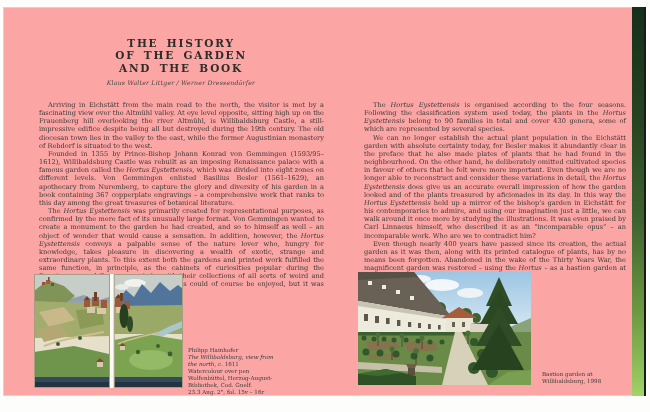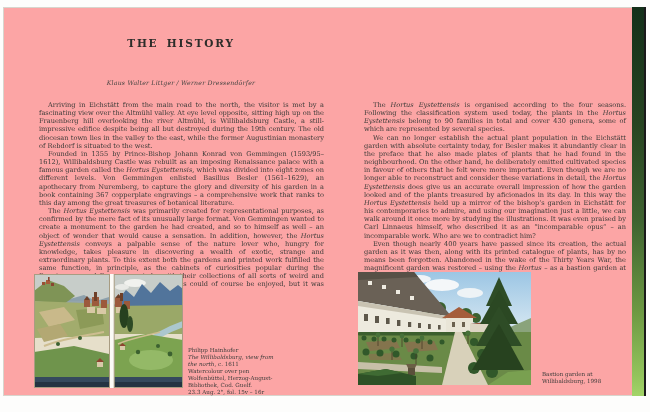--- a/index.html
+++ b/index.html
@@ -54,20 +54,22 @@
   .cap-right{left:538px;top:363px;width:100px;}
 </style>
 </head>
 <body>
 
 <div class="spread">
 
   <div>
     <div class="title-block">
       <div class="title-line">THE HISTORY</div>
+      <div class="title-line">OF THE GARDEN</div>
+      <div class="title-line">AND THE BOOK</div>
     </div>
     <div class="authors">Klaus Walter Littger / Werner Dressendörfer</div>
 
     <div class="textblock left">
         <p class="rp ind"><span>Arriving in Eichstätt from the main road to the north, the visitor is met by a fascinating view over the Altmühl valley. At eye level opposite, sitting high up on the Frauenberg hill overlooking the river Altmühl, is Willibaldsburg Castle, a still-impressive edifice despite being all but destroyed during the 19th century. The old diocesan town lies in the valley to the east, while the former Augustinian monastery of Rebdorf is situated to the west.</span></p>
         <p class="rp ind"><span>Founded in 1355 by Prince-Bishop Johann Konrad von Gemmingen (1593/95–1612), Willibaldsburg Castle was rebuilt as an imposing Renaissance palace with a famous garden called the </span><em>Hortus Eystettensis</em><span>, which was divided into eight zones on different levels. Von Gemmingen enlisted Basilius Besler (1561–1629), an apothecary from Nuremberg, to capture the glory and diversity of his garden in a book containing 367 copperplate engravings – a comprehensive work that ranks to this day among the great treasures of botanical literature.</span></p>
         <p class="rp ind"><span>The </span><em>Hortus Eystettensis</em><span> was primarily created for representational purposes, as confirmed by the mere fact of its unusually large format. Von Gemmingen wanted to create a monument to the garden he had created, and so to himself as well – an object of wonder that would cause a sensation. In addition, however, the </span><em>Hortus Eystettensis</em><span> conveys a palpable sense of the nature lover who, hungry for knowledge, takes pleasure in discovering a wealth of exotic, strange and extraordinary plants. To this extent both the gardens and printed work fulfilled the same function, in principle, as the cabinets of curiosities popular during the Renaissance and Baroque periods, with their collections of all sorts of weird and wonderful natural objects. Ordinary things could of course be enjoyed, but it was only</span></p>
       </div>
 
     <div class="figure fig-left">

